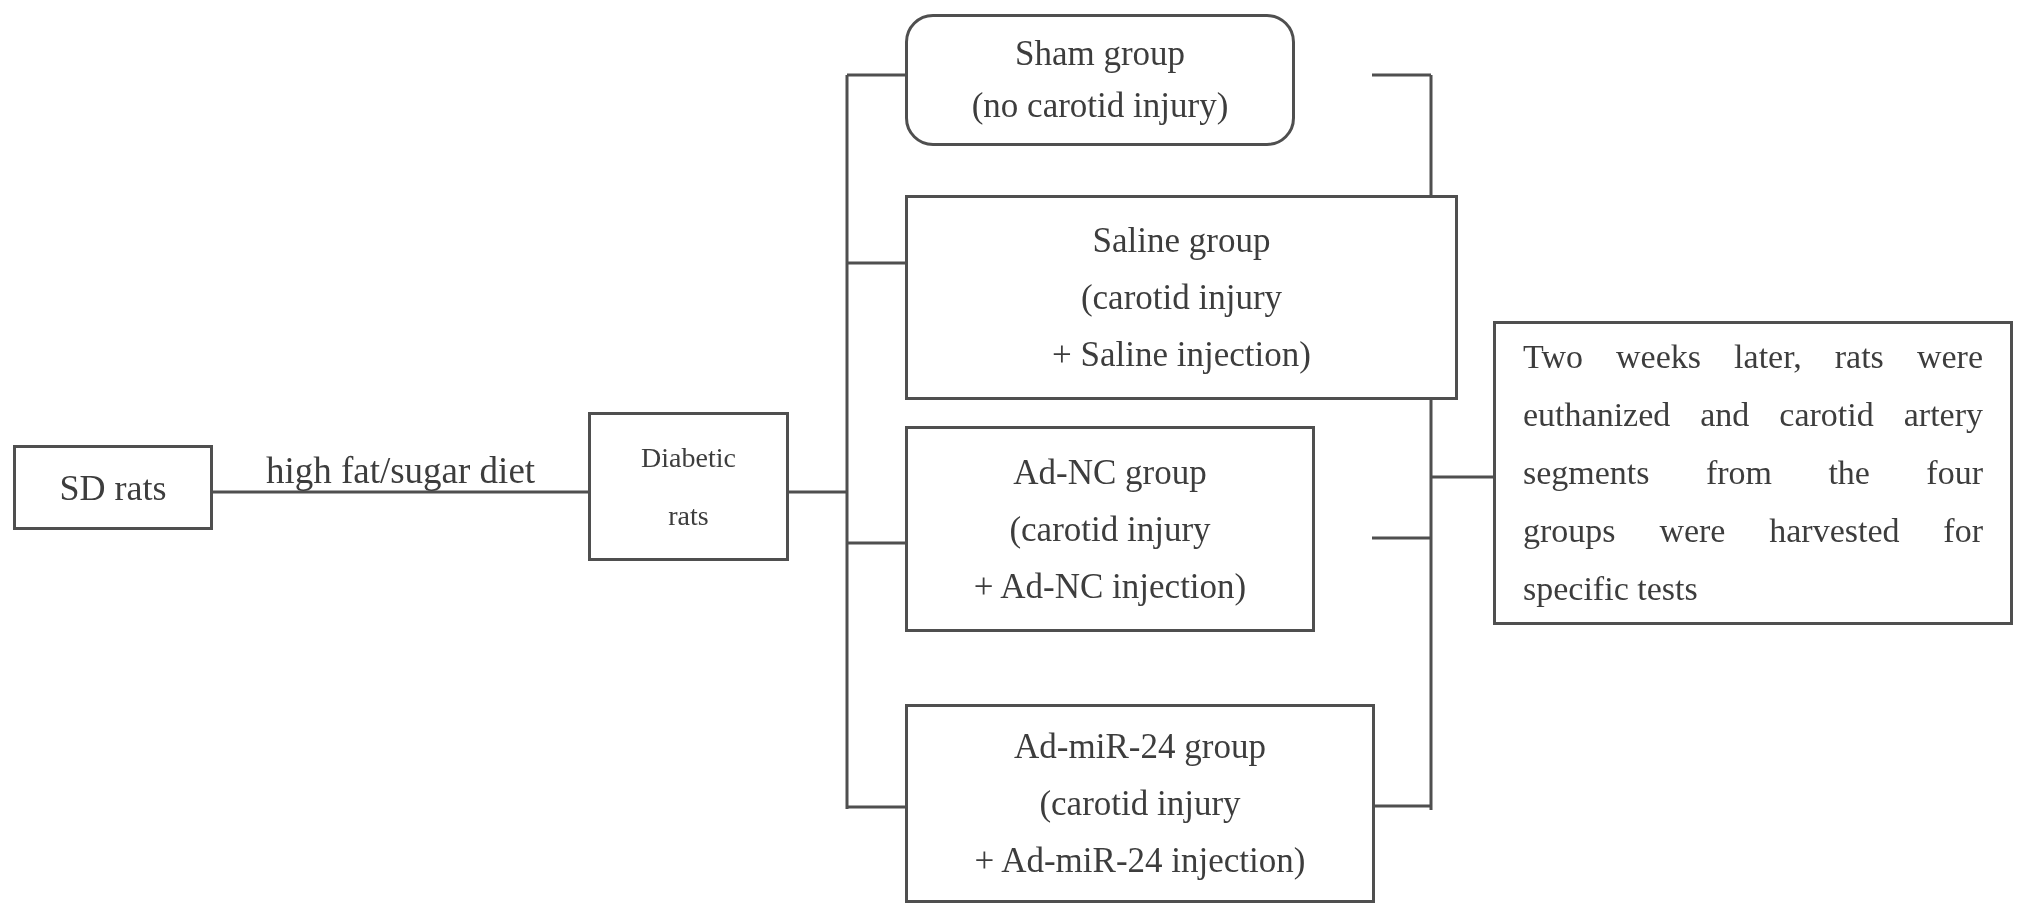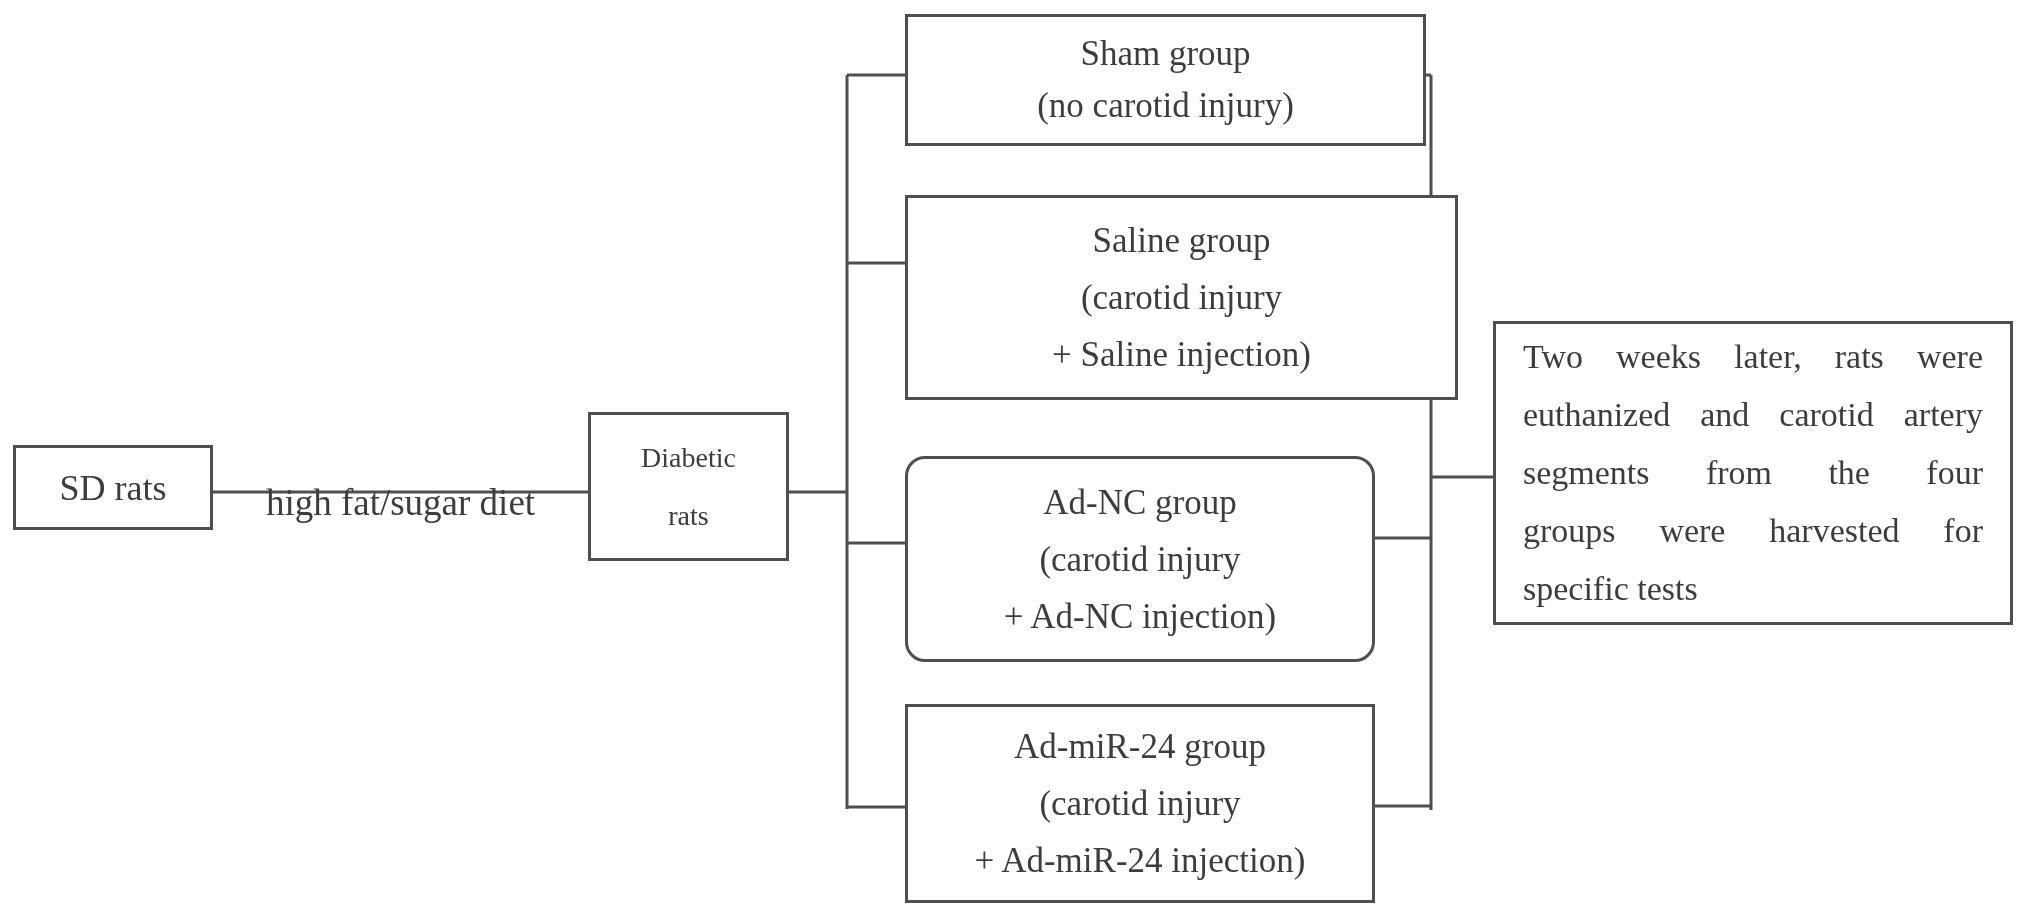--- a/index.html
+++ b/index.html
@@ -38,23 +38,23 @@
     display: flex;
     flex-direction: column;
     justify-content: center;
     align-items: center;
     text-align: center;
   }
   .node .tline { width: 100%; }
 
   #node-sd-rats       { left: 13px;   top: 445px; width: 200px; height: 85px;  font-size: 36px; }
   #node-diabetic-rats { left: 588px;  top: 412px; width: 201px; height: 149px; font-size: 28px; line-height: 58px; }
-  #node-sham          { left: 905px;  top: 14px;  width: 521px; height: 132px; font-size: 35px; line-height: 52px; }
+  #node-sham          { left: 905px;  top: 14px;  width: 390px; height: 132px; font-size: 35px; line-height: 52px; border-radius: 28px; }
   #node-saline        { left: 905px;  top: 195px; width: 553px; height: 205px; font-size: 35px; line-height: 57px; }
-  #node-ad-nc         { left: 905px;  top: 456px; width: 470px; height: 206px; font-size: 35px; line-height: 57px; border-radius: 20px; }
+  #node-ad-nc         { left: 905px;  top: 426px; width: 410px; height: 206px; font-size: 35px; line-height: 57px; }
   #node-ad-mir24      { left: 905px;  top: 704px; width: 470px; height: 199px; font-size: 35px; line-height: 57px; text-align: center; }
   #node-outcome       {
     left: 1493px; top: 321px; width: 520px; height: 304px;
     font-size: 34px; line-height: 58px;
     padding: 0 27px;
     align-items: stretch;
     text-align: left;
   }
   #node-outcome .tline.justified {
     text-align: justify;
@@ -63,21 +63,20 @@
   }
 
   .edge-label {
     position: absolute;
     width: 375px;
     left: 213px;
     text-align: center;
     font-size: 37px;
     line-height: 42px;
     color: var(--text-color);
-    margin-top: 32px;
   }
   #edge-label-top    { top: 450px; }
   #edge-label-bottom { top: 501px; }
 </style>
 </head>
 <body>
 
 <div id="canvas">
 
   <svg id="connector-layer" viewBox="0 0 2031 919" xmlns="http://www.w3.org/2000/svg" aria-hidden="true">

